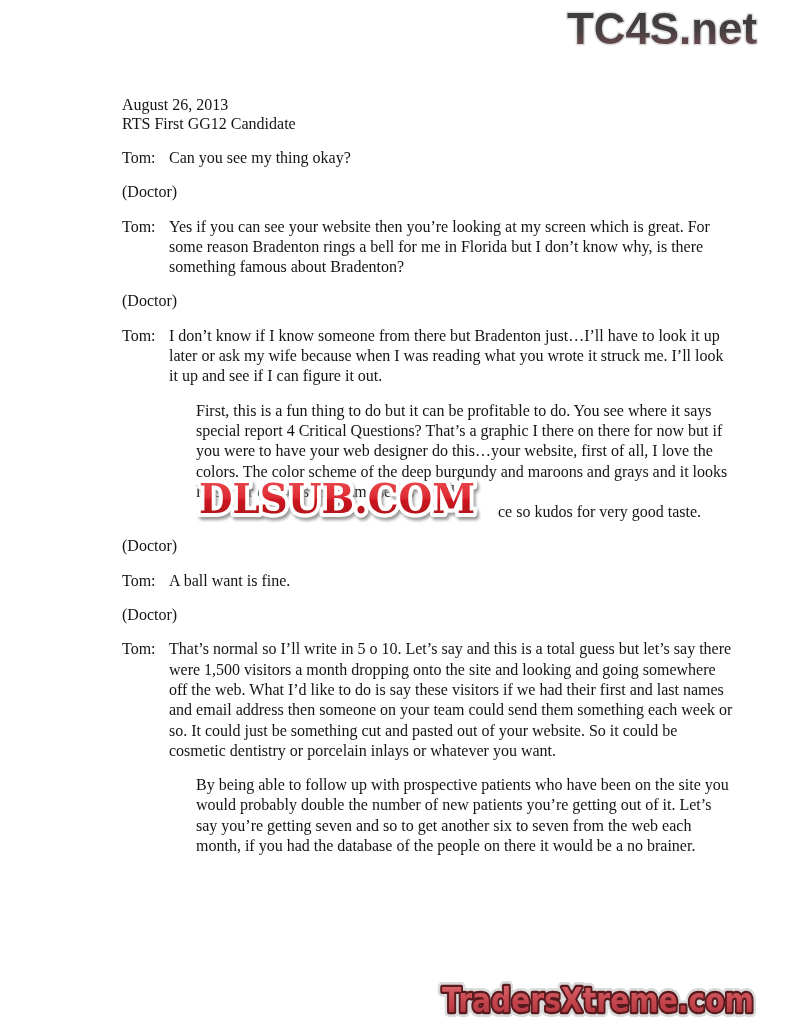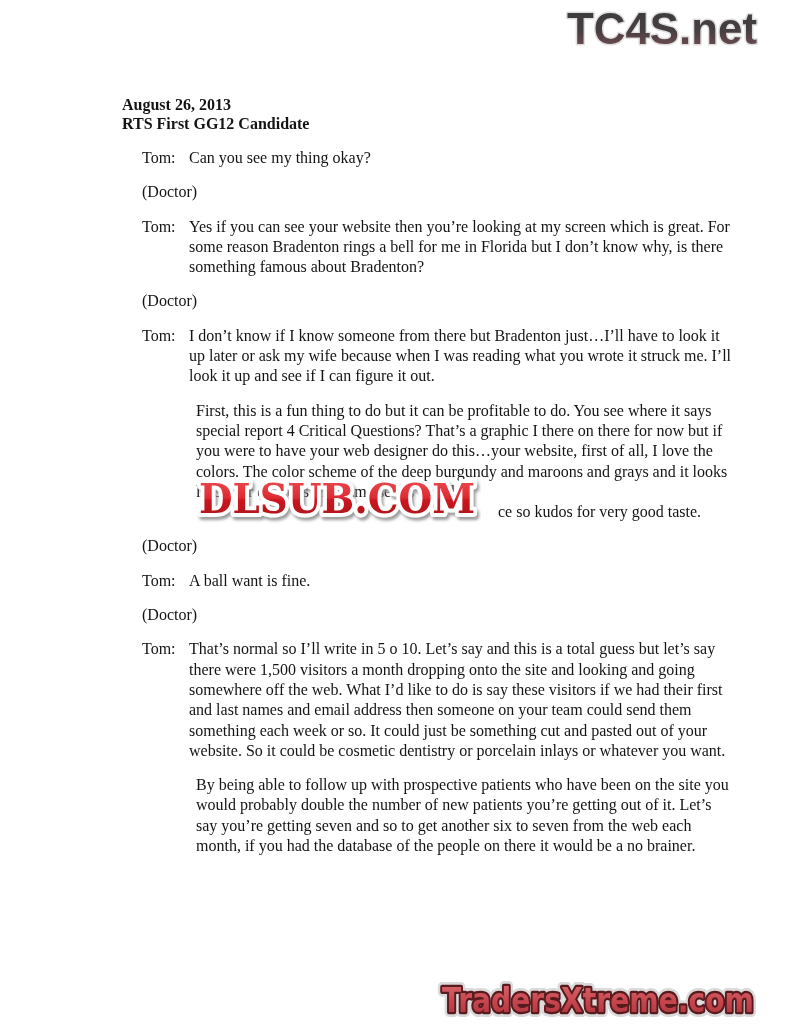--- a/index.html
+++ b/index.html
@@ -12,22 +12,22 @@
   .logo-top { position:absolute; top:3px; right:2px; }
   .logo-top .t-back { font:bold 44px "Liberation Sans", sans-serif; fill:#e0e0e0; stroke:#e0e0e0; stroke-width:3px; stroke-linejoin:round; }
   .logo-top .t-front { font:bold 44px "Liberation Sans", sans-serif; }
   
   .logo-bottom { position:absolute; top:978px; right:1px; }
   .logo-bottom text { font:bold 33px "DejaVu Sans", sans-serif; stroke-linejoin:round; }
   .logo-bottom .b-glow { fill:#dadada; stroke:#dadada; stroke-width:10px; }
   .logo-bottom .b-outline { fill:#571a1d; stroke:#571a1d; stroke-width:4.5px; }
   
   .content { position:absolute; left:93px; top:95px; width:613px; font-size:16px; line-height:20.3px; }
-  .doc-header { font-weight:bold; line-height:19px; margin-bottom:15px; }
-  .entry { margin-bottom:14px;margin-left:20px; }
+  .doc-header { font-weight:normal; line-height:19px; margin-bottom:15px; }
+  .entry { margin-bottom:14px; }
   .entry.tom { display:flex; }
   .speaker { flex:0 0 47px; }
   .speech { flex:1; }
   .entry.cont { margin-left:74px; }
   
   .wm-anchor { display:inline-block; width:282px; height:12px; position:relative; vertical-align:baseline;padding-left:20px; }
   .wm { position:absolute; left:-3px; top:-31px; }
   .wm svg text { font:bold 41px "DejaVu Serif", serif; stroke-linejoin:round; }
   .wm .w-back { fill:#ffffff; stroke:#ffffff; stroke-width:8px; }
 </style>

